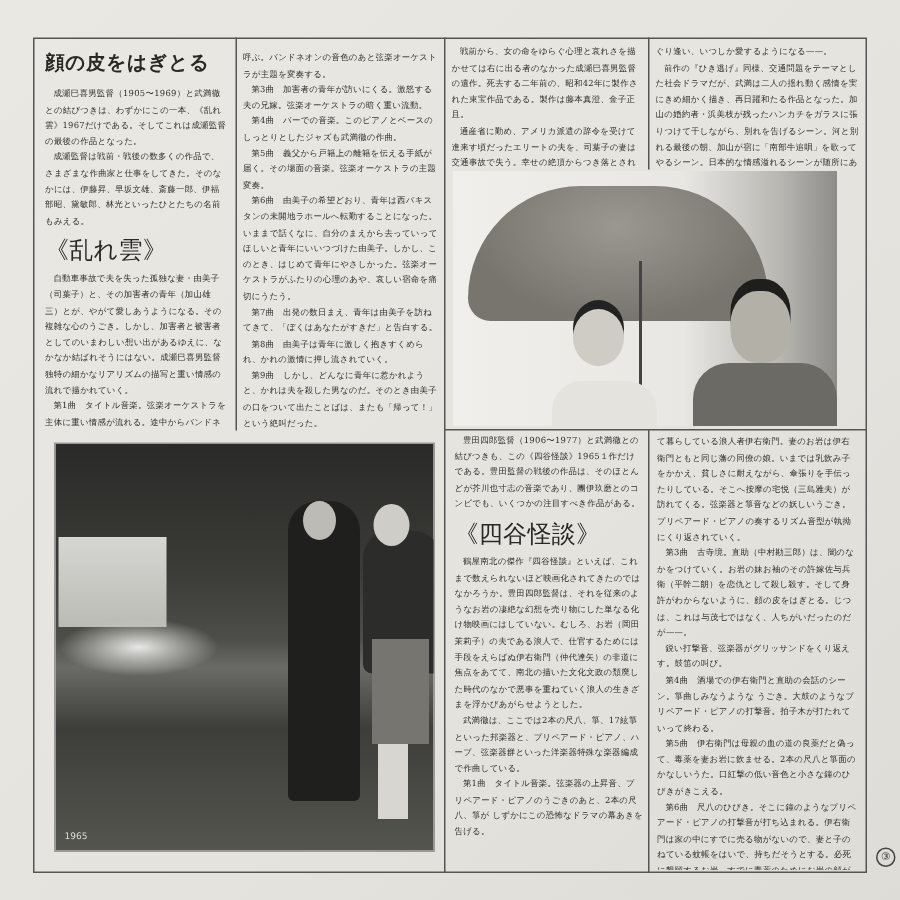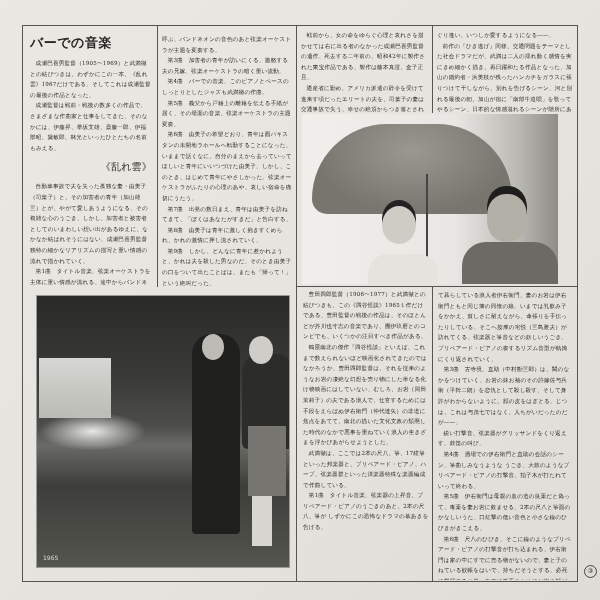--- a/index.html
+++ b/index.html
@@ -19,21 +19,21 @@
   }
   .vline { position:absolute; width:0; border-left:1px solid #555; }
   .hline { position:absolute; height:0; border-top:1px solid #555; }
   .col {
     position:absolute; box-sizing:border-box; overflow:hidden;
     font-size:5.6px; line-height:10.6px; letter-spacing:0.2px;
   }
   .col p { margin:0; text-indent:1em; }
   .col p.noind { text-indent:0; }
   .h1 { font-size:13px; line-height:18px; font-weight:bold; letter-spacing:0.5px; margin:0 0 6px 0; color:#2a2826; }
-  .h2 { font-size:10px; line-height:16px; margin:6px 0 6px 0; color:#2a2826;text-align:right; }
+  .h2 { font-size:16px; line-height:16px; margin:6px 0 6px 0; color:#2a2826; }
   .photo {
     position:absolute; overflow:hidden; border:1px solid #999; box-sizing:border-box;
   }
   .photo-waterfall {
     left:36px; top:295px; width:254px; height:273px;
     background:
       radial-gradient(ellipse 30% 10% at 22% 50%, rgba(240,240,238,0.95), rgba(240,240,238,0) 70%),
       linear-gradient(180deg,#2a2a28 0%,#3a3a37 30%,#4d4d49 48%,#6a6a66 55%,#3d3d3a 70%,#55554f 100%);
   }
   .photo-waterfall .fall { position:absolute; left:2px; top:62px; width:72px; height:60px; background:linear-gradient(180deg,#e8e8e4,#c8c8c2); opacity:0.9; }
@@ -66,21 +66,21 @@
 <div class="sheet">
   <div class="frame"></div>
 
   <div class="vline" style="left:157px; top:25px; height:262px;"></div>
   <div class="vline" style="left:296px; top:25px; height:557px;"></div>
   <div class="vline" style="left:432px; top:25px; height:88px;"></div>
   <div class="vline" style="left:432px; top:286px; height:296px;"></div>
   <div class="hline" style="left:296px; top:286px; width:282px;"></div>
 
   <div class="col" style="left:30px; top:34px; width:122px; height:252px;">
-    <div class="h1">バーでの音楽</div>
+    <div class="h1">顔の皮をはぎとる</div>
     <p>成瀬巳喜男監督（1905〜1969）と武満徹との結びつきは、わずかにこの一本、《乱れ雲》1967だけである。そしてこれは成瀬監督の最後の作品となった。</p>
     <p>成瀬監督は戦前・戦後の数多くの作品で、さまざまな作曲家と仕事をしてきた。そのなかには、伊藤昇、早坂文雄、斎藤一郎、伊福部昭、黛敏郎、林光といったひとたちの名前もみえる。</p>
     <div class="h2">《乱れ雲》</div>
     <p>自動車事故で夫を失った孤独な妻・由美子（司葉子）と、その加害者の青年（加山雄三）とが、やがて愛しあうようになる。その複雑な心のうごき。しかし、加害者と被害者としてのいまわしい想い出があるゆえに、なかなか結ばれそうにはない。成瀬巳喜男監督独特の細かなリアリズムの描写と重い情感の流れで描かれていく。</p>
     <p>第1曲　タイトル音楽。弦楽オーケストラを主体に重い情感が流れる。途中からバンドネオンが主題を奏し、オーケストラがその主題を展開していく。</p>
 
   </div>
 
   <div class="col" style="left:162px; top:34px; width:130px; height:252px;">
     <p class="noind">呼ぶ。バンドネオンの音色のあと弦楽オーケストラが主題を変奏する。</p>
@@ -120,20 +120,21 @@
     <div class="manhead"></div>
     <div class="woman"></div>
     <div class="skirt"></div>
     <div class="legs"></div>
     <div class="whead"></div>
     <div class="caption">1965</div>
   </div>
 
   <div class="col" style="left:303px; top:289px; width:126px; height:290px;">
     <p>豊田四郎監督（1906〜1977）と武満徹との結びつきも、この《四谷怪談》1965１作だけである。豊田監督の戦後の作品は、そのほとんどが芥川也寸志の音楽であり、團伊玖磨とのコンビでも、いくつかの注目すべき作品がある。</p>
+    <div class="h2">《四谷怪談》</div>
     <p>鶴屋南北の傑作『四谷怪談』といえば、これまで数えられないほど映画化されてきたのではなかろうか。豊田四郎監督は、それを従来のようなお岩の凄絶な幻想を売り物にした単なる化け物映画にはしていない。むしろ、お岩（岡田茉莉子）の夫である浪人で、仕官するためには手段をえらばぬ伊右衛門（仲代達矢）の非道に焦点をあてて、南北の描いた文化文政の頽廃した時代のなかで悪事を重ねていく浪人の生きざまを浮かびあがらせようとした。</p>
     <p>武満徹は、ここでは2本の尺八、箏、17絃箏といった邦楽器と、プリペアード・ピアノ、ハープ、弦楽器群といった洋楽器特殊な楽器編成で作曲している。</p>
     <p>第1曲　タイトル音楽。弦楽器の上昇音、プリペアード・ピアノのうごきのあと、2本の尺八、箏が しずかにこの恐怖なドラマの幕あきを告げる。</p>
 
   </div>
 
   <div class="col" style="left:438px; top:290px; width:134px; height:290px;">
     <p class="noind">て暮らしている浪人者伊右衛門。妻のお岩は伊右衛門ともと同じ藩の同僚の娘。いまでは乳飲み子をかかえ、貧しさに耐えながら、傘張りを手伝ったりしている。そこへ按摩の宅悦（三島雅夫）が訪れてくる。弦楽器と箏音などの妖しいうごき。プリペアード・ピアノの奏するリズム音型が執拗にくり返されていく。</p>
     <p>第3曲　古寺境。直助（中村勘三郎）は、闇のなかをつけていく。お岩の妹お袖のその許嫁佐与兵衛（平幹二朗）を恋仇として殺し殺す。そして身許がわからないように、顔の皮をはぎとる。じつは、これは与茂七ではなく、人ちがいだったのだが——。</p>
     <p>鋭い打撃音、弦楽器がグリッサンドをくり返えす。鼓笛の叫び。</p>

